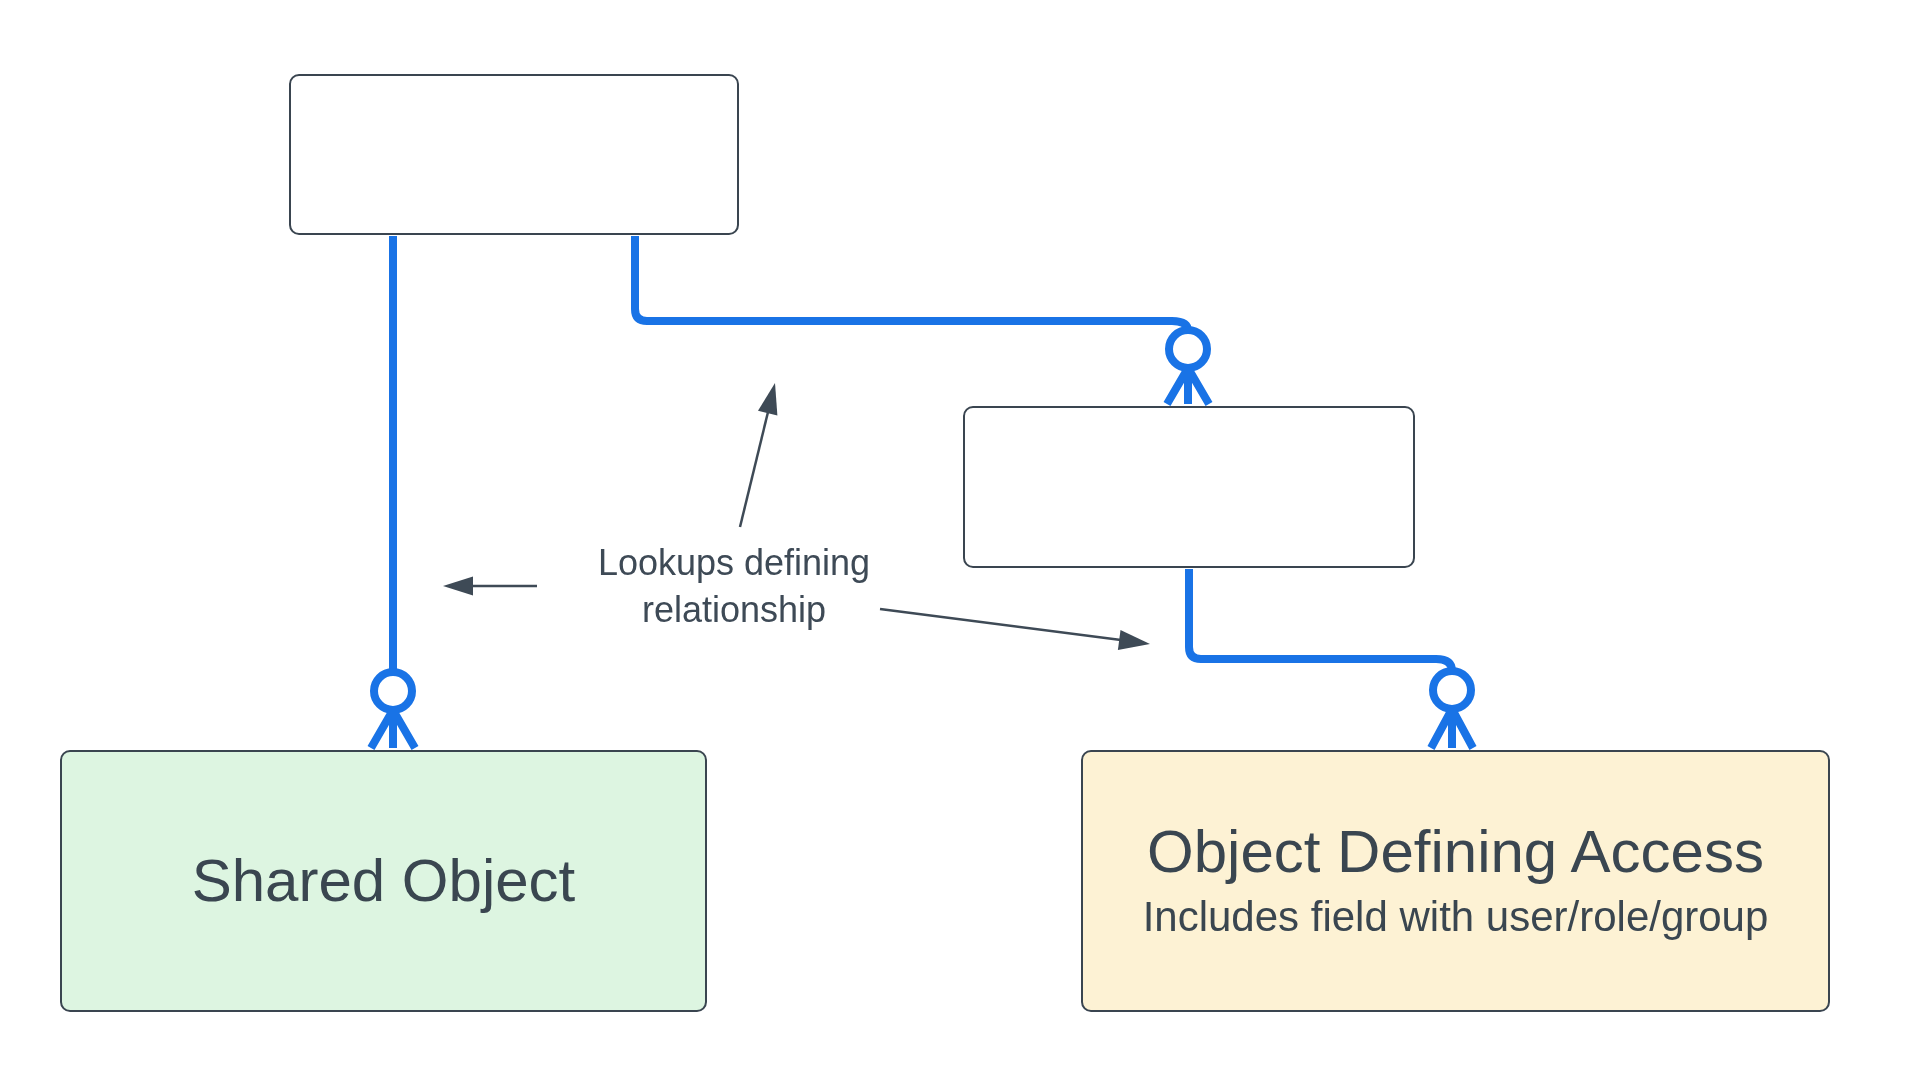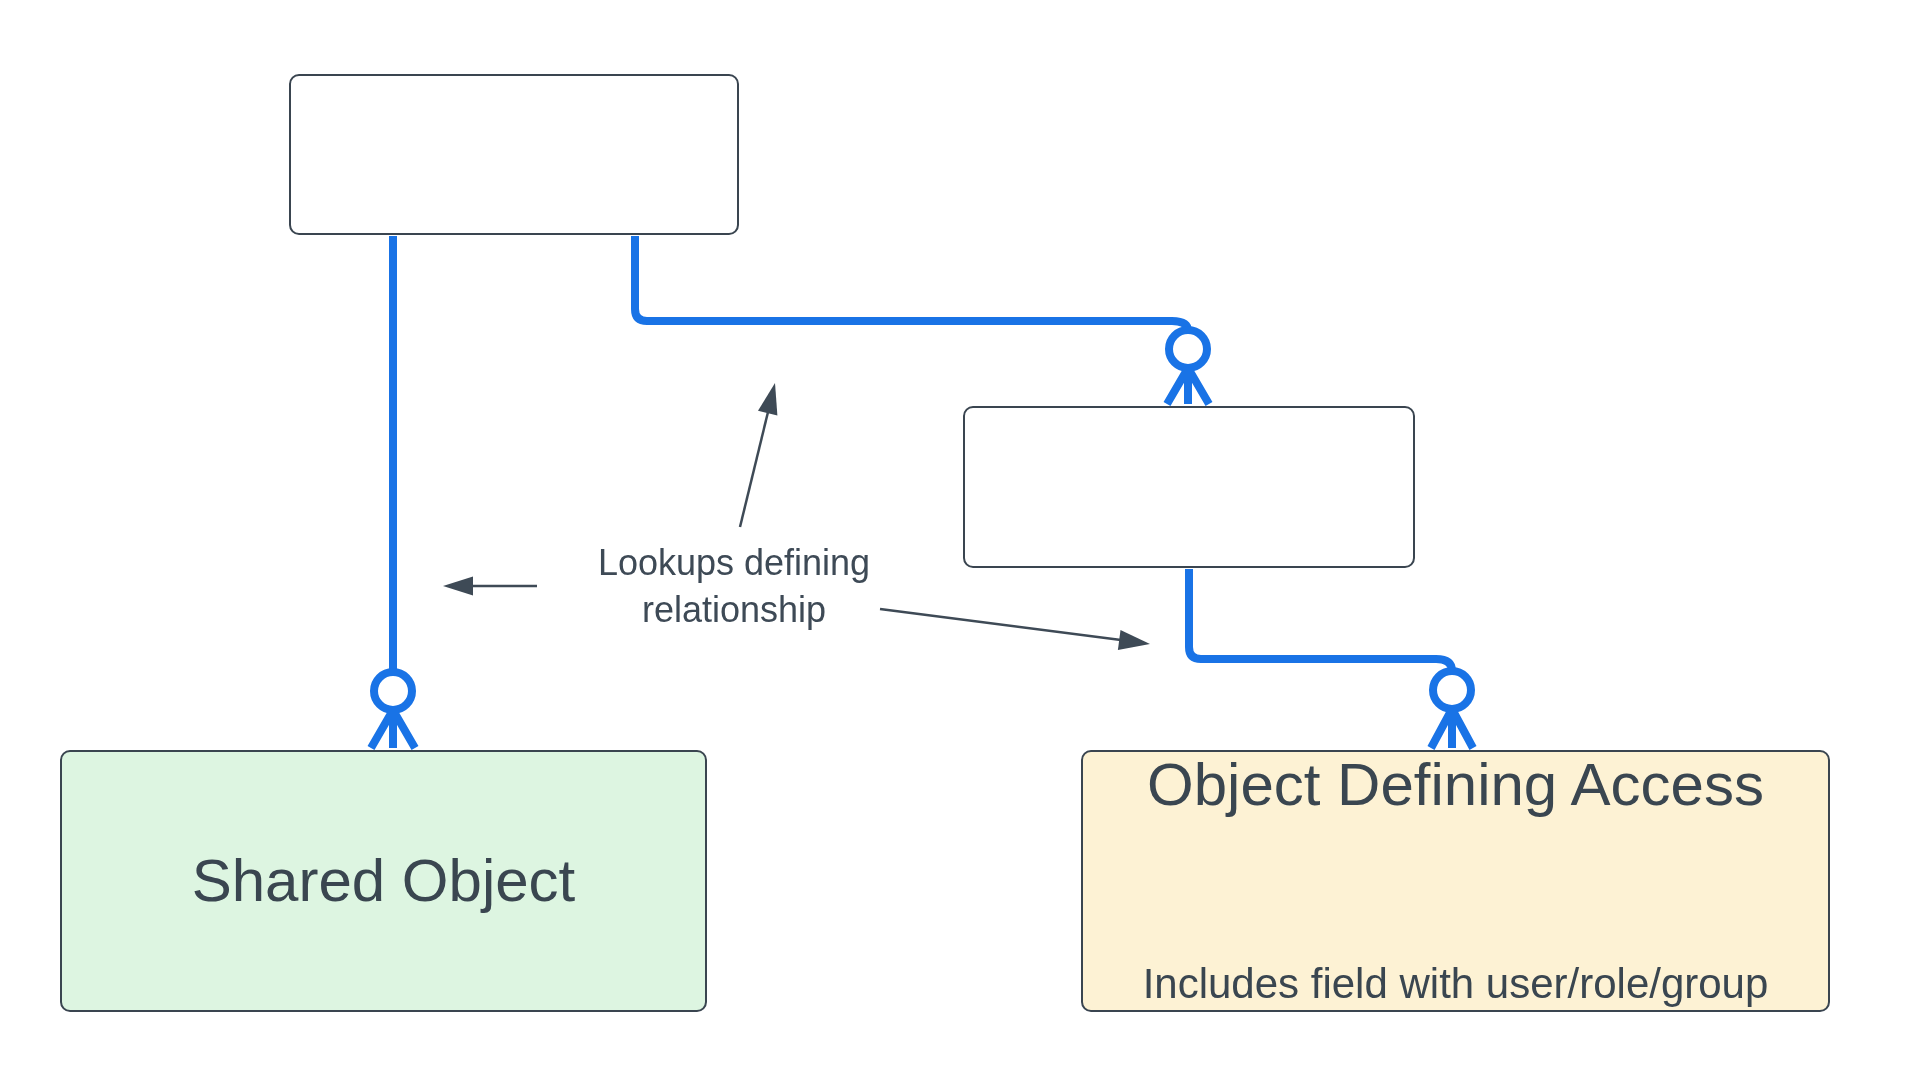--- a/index.html
+++ b/index.html
@@ -19,21 +19,21 @@
     background:#ffffff;
     display:flex;
     flex-direction:column;
     align-items:center;
     justify-content:center;
     text-align:center;
   }
   #top-box{left:289px;top:74px;width:450px;height:161px;}
   #middle-box{left:963px;top:406px;width:452px;height:162px;}
   #shared-box{left:60px;top:750px;width:647px;height:262px;}
-  #access-box{left:1081px;top:750px;width:749px;height:262px;justify-content:space-between;}
+  #access-box{left:1081px;top:750px;width:749px;height:262px;}
   .node-title{
     font-size:60px;
     color:#3a4650;
     line-height:1.1;
     white-space:nowrap;
   }
   .node-subtitle{
     font-size:42px;
     color:#3a4650;
     line-height:1.25;

